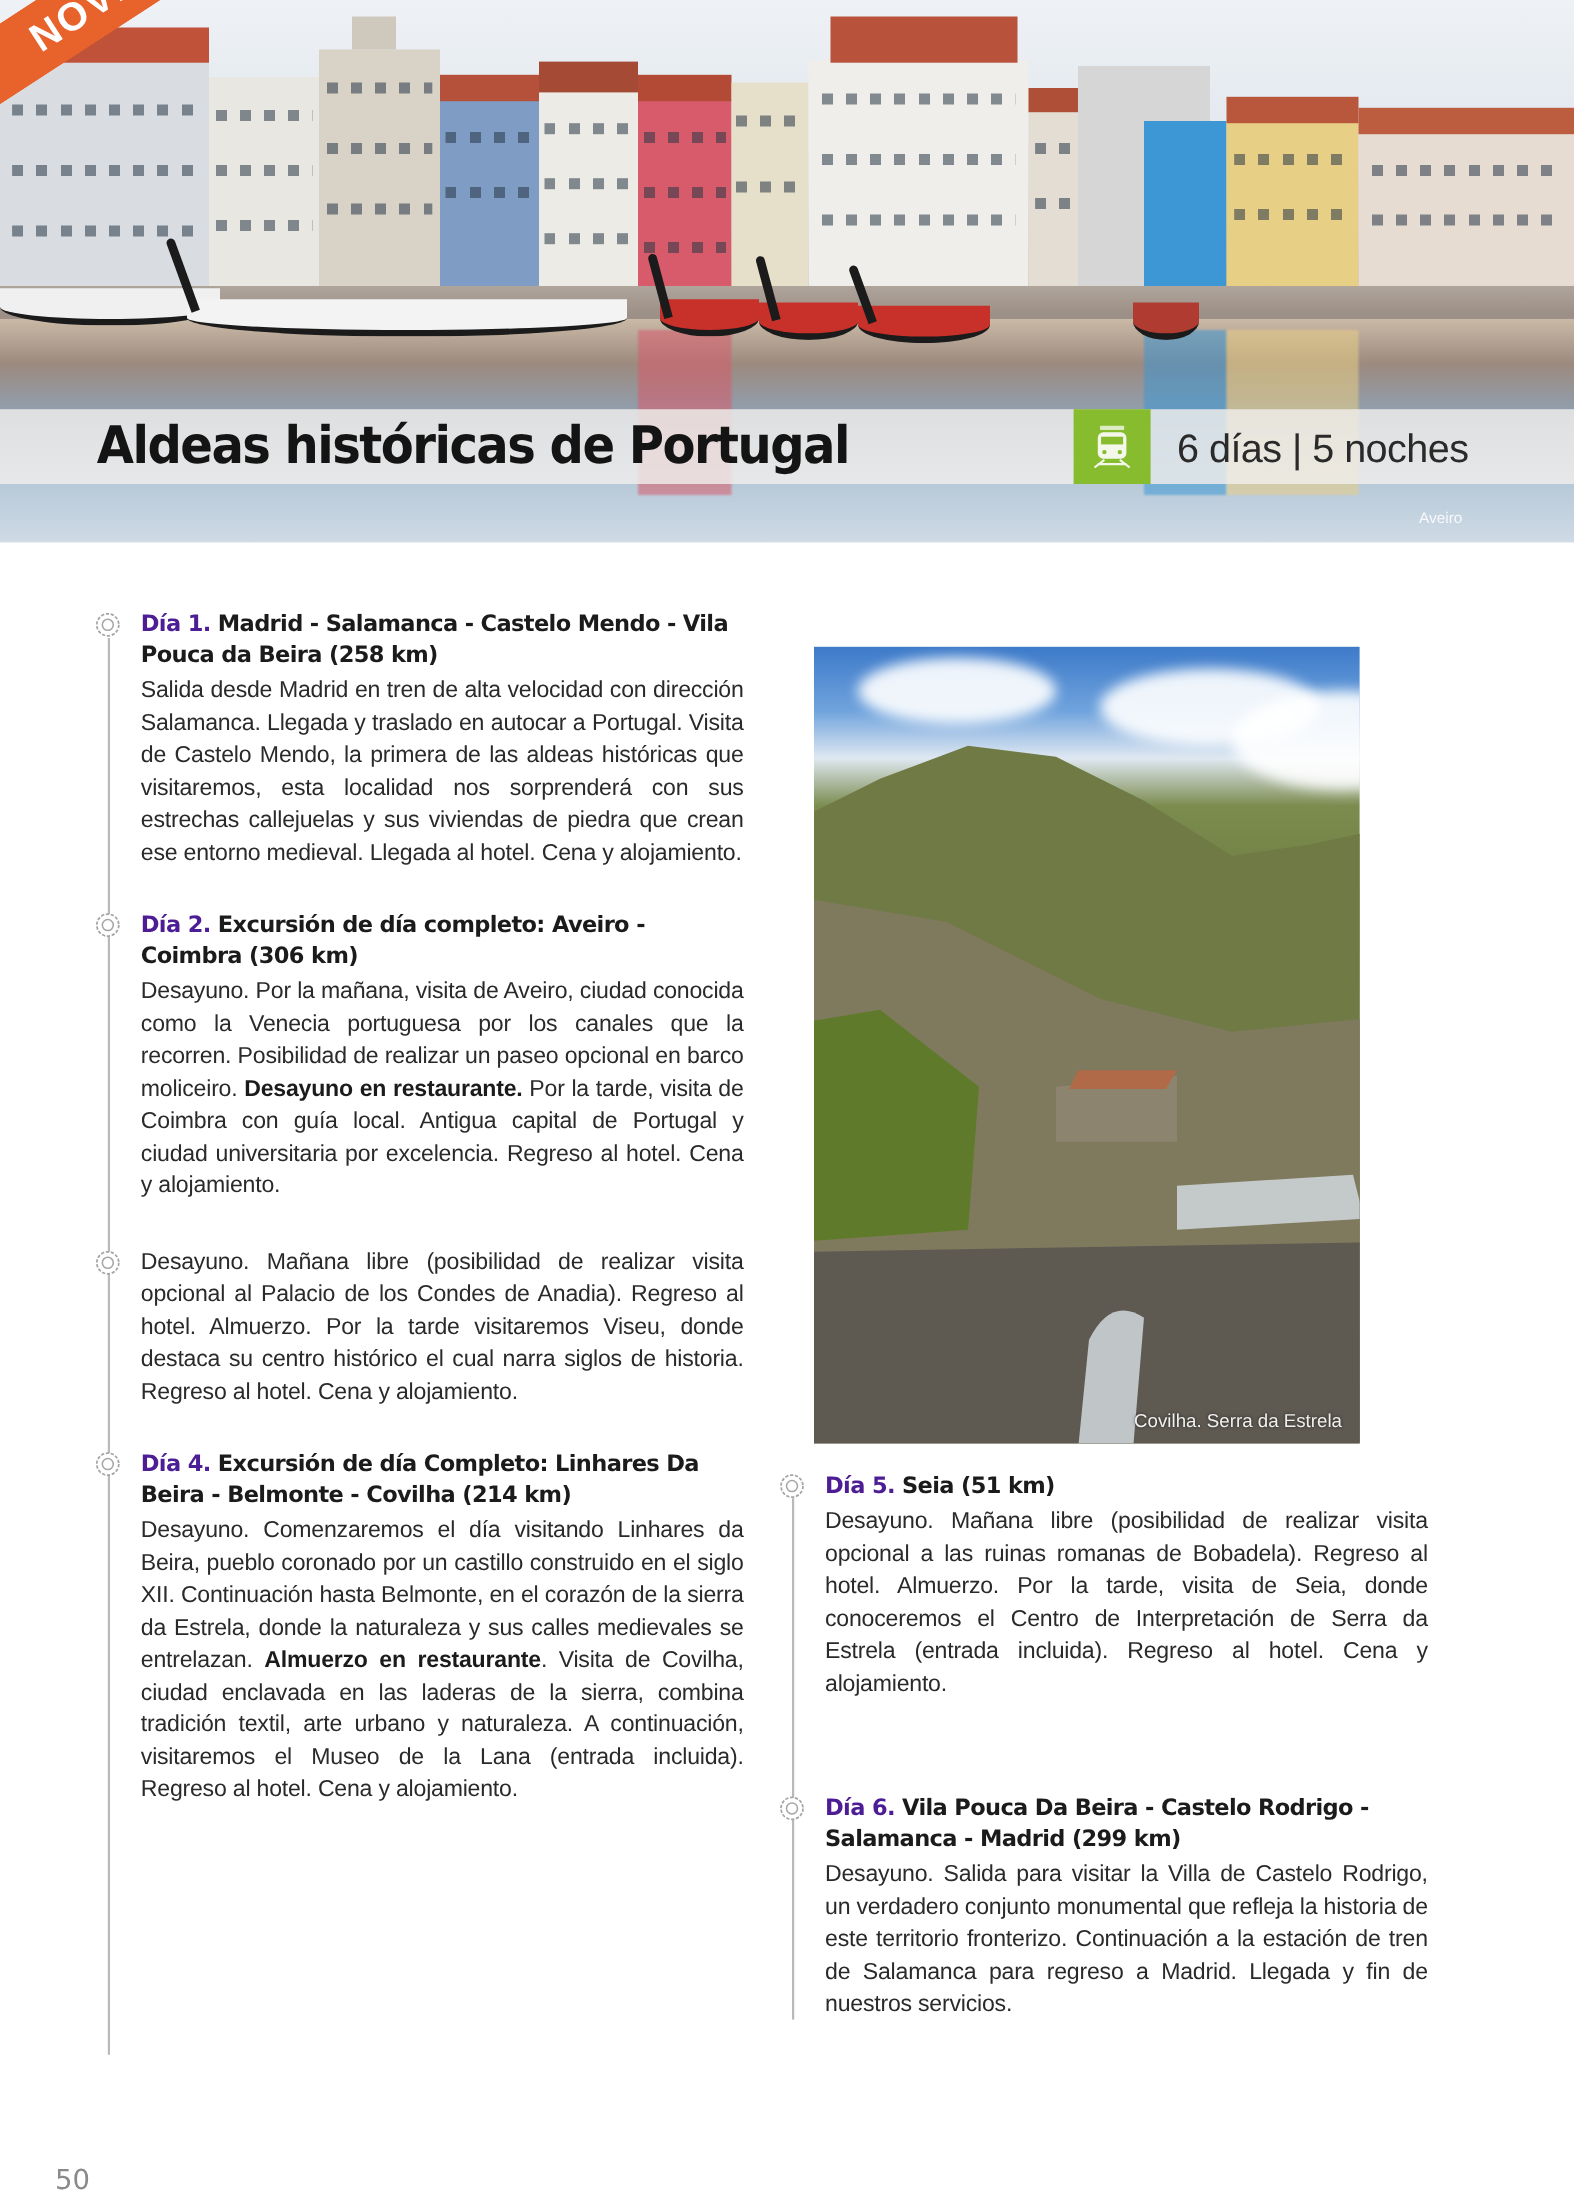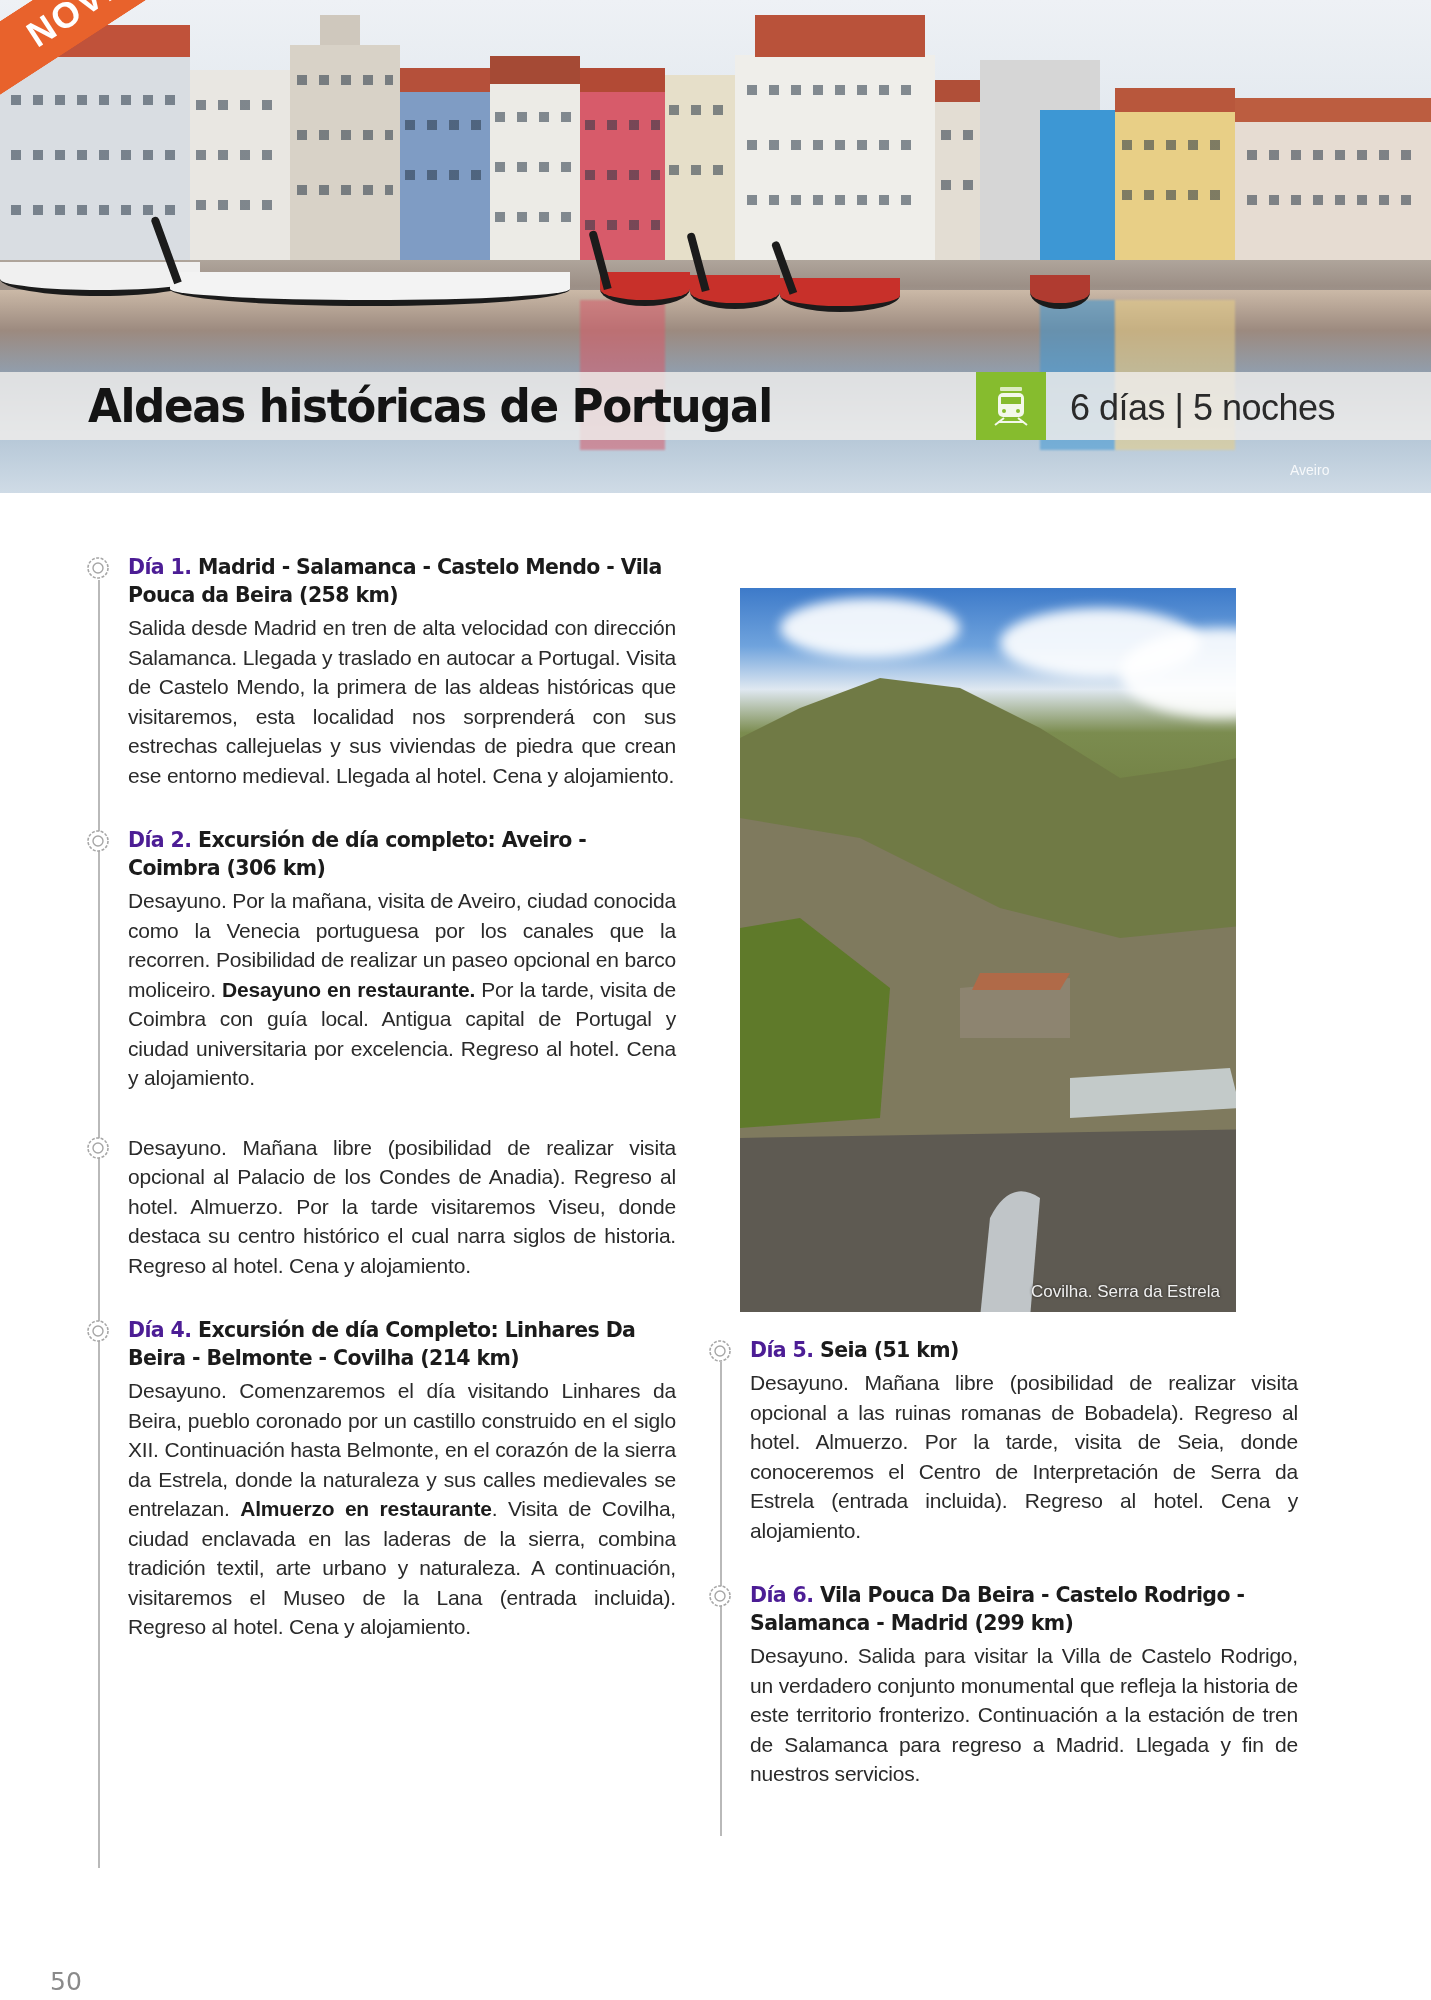--- a/index.html
+++ b/index.html
@@ -265,21 +265,21 @@
       <circle cx="12" cy="12" r="5" fill="none" stroke="#a6a6a6" stroke-width="1.4"></circle>
     </svg>
     <div class="day-head">
       <span class="day-num">Día 5.</span><span> Seia (51 km)</span>
     </div>
     <div class="day-body">
       <span>Desayuno. Mañana libre (posibilidad de realizar visita opcional a las ruinas romanas de Bobadela). Regreso al hotel. Almuerzo. Por la tarde, visita de Seia, donde conoceremos el Centro de Interpretación de Serra da Estrela (entrada incluida). Regreso al hotel. Cena y alojamiento.</span>
     </div>
   </div>
   <div class="gap-1"></div>
-  <div class="day" style="padding-left:42px;">
+  <div class="day" style="padding-left:42px;margin-top:48px;">
     <svg class="day-icon" viewBox="0 0 24 24">
       <circle cx="12" cy="12" r="10" fill="#fff" stroke="#a6a6a6" stroke-width="1.6" stroke-dasharray="3 1.5"></circle>
       <circle cx="12" cy="12" r="5" fill="none" stroke="#a6a6a6" stroke-width="1.4"></circle>
     </svg>
     <div class="day-head">
       <span class="day-num">Día 6.</span><span> Vila Pouca Da Beira - Castelo Rodrigo - Salamanca - Madrid (299 km)</span>
     </div>
     <div class="day-body">
       <span>Desayuno. Salida para visitar la Villa de Castelo Rodrigo, un verdadero conjunto monumental que refleja la historia de este territorio fronterizo. Continuación a la estación de tren de Salamanca para regreso a Madrid. Llegada y fin de nuestros servicios.</span>
     </div>

